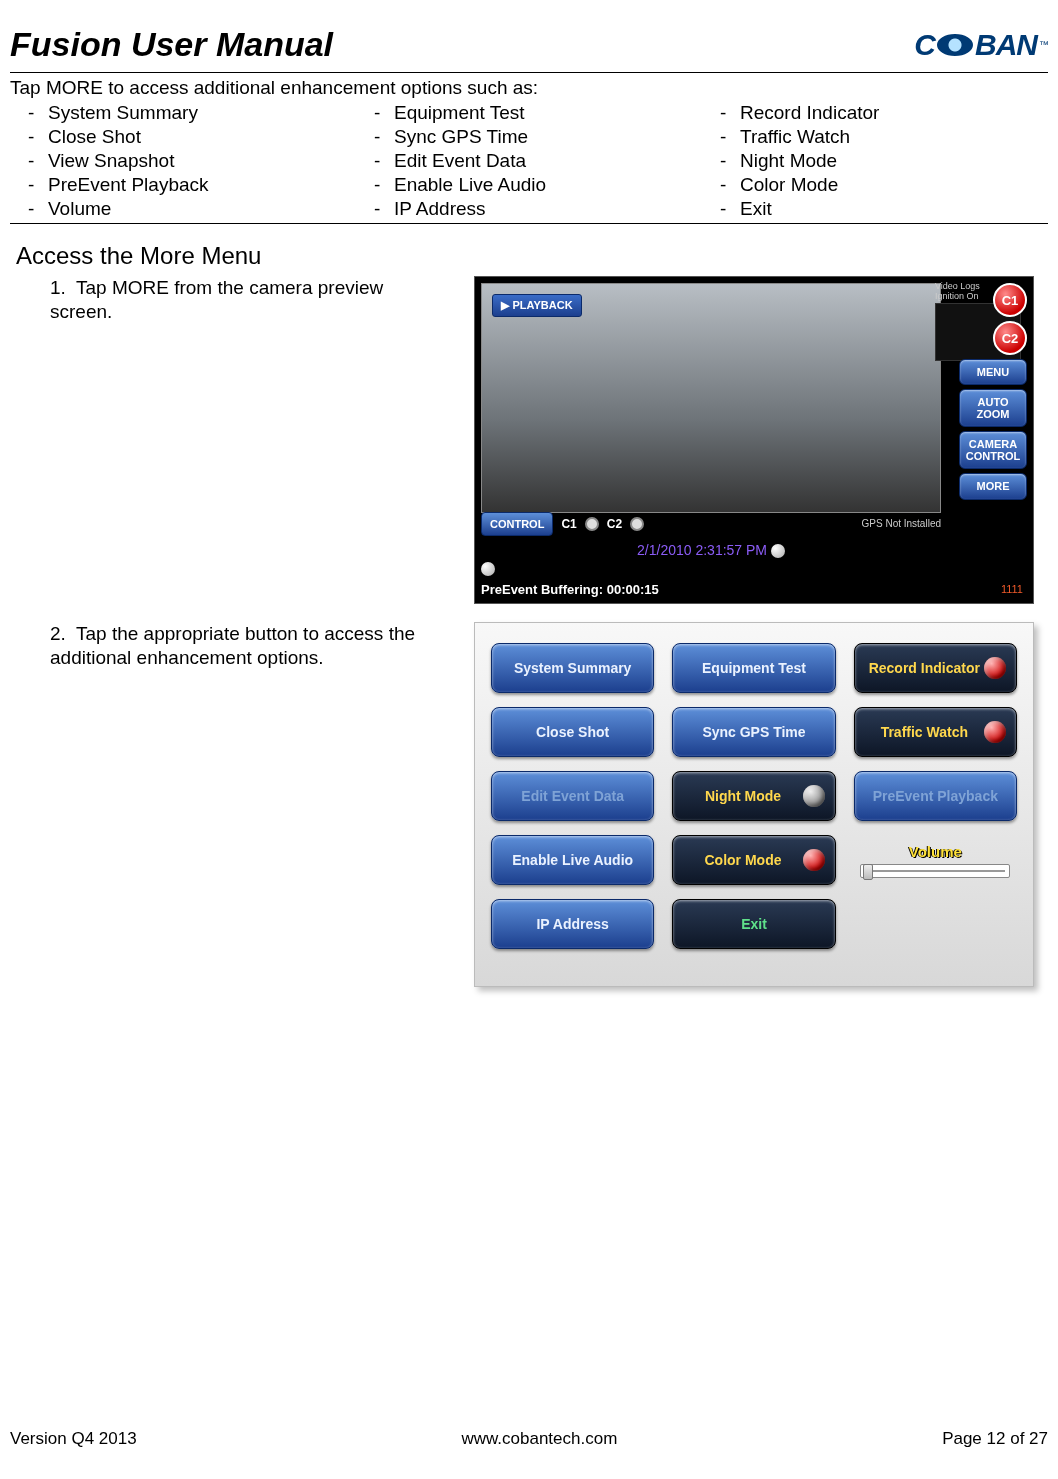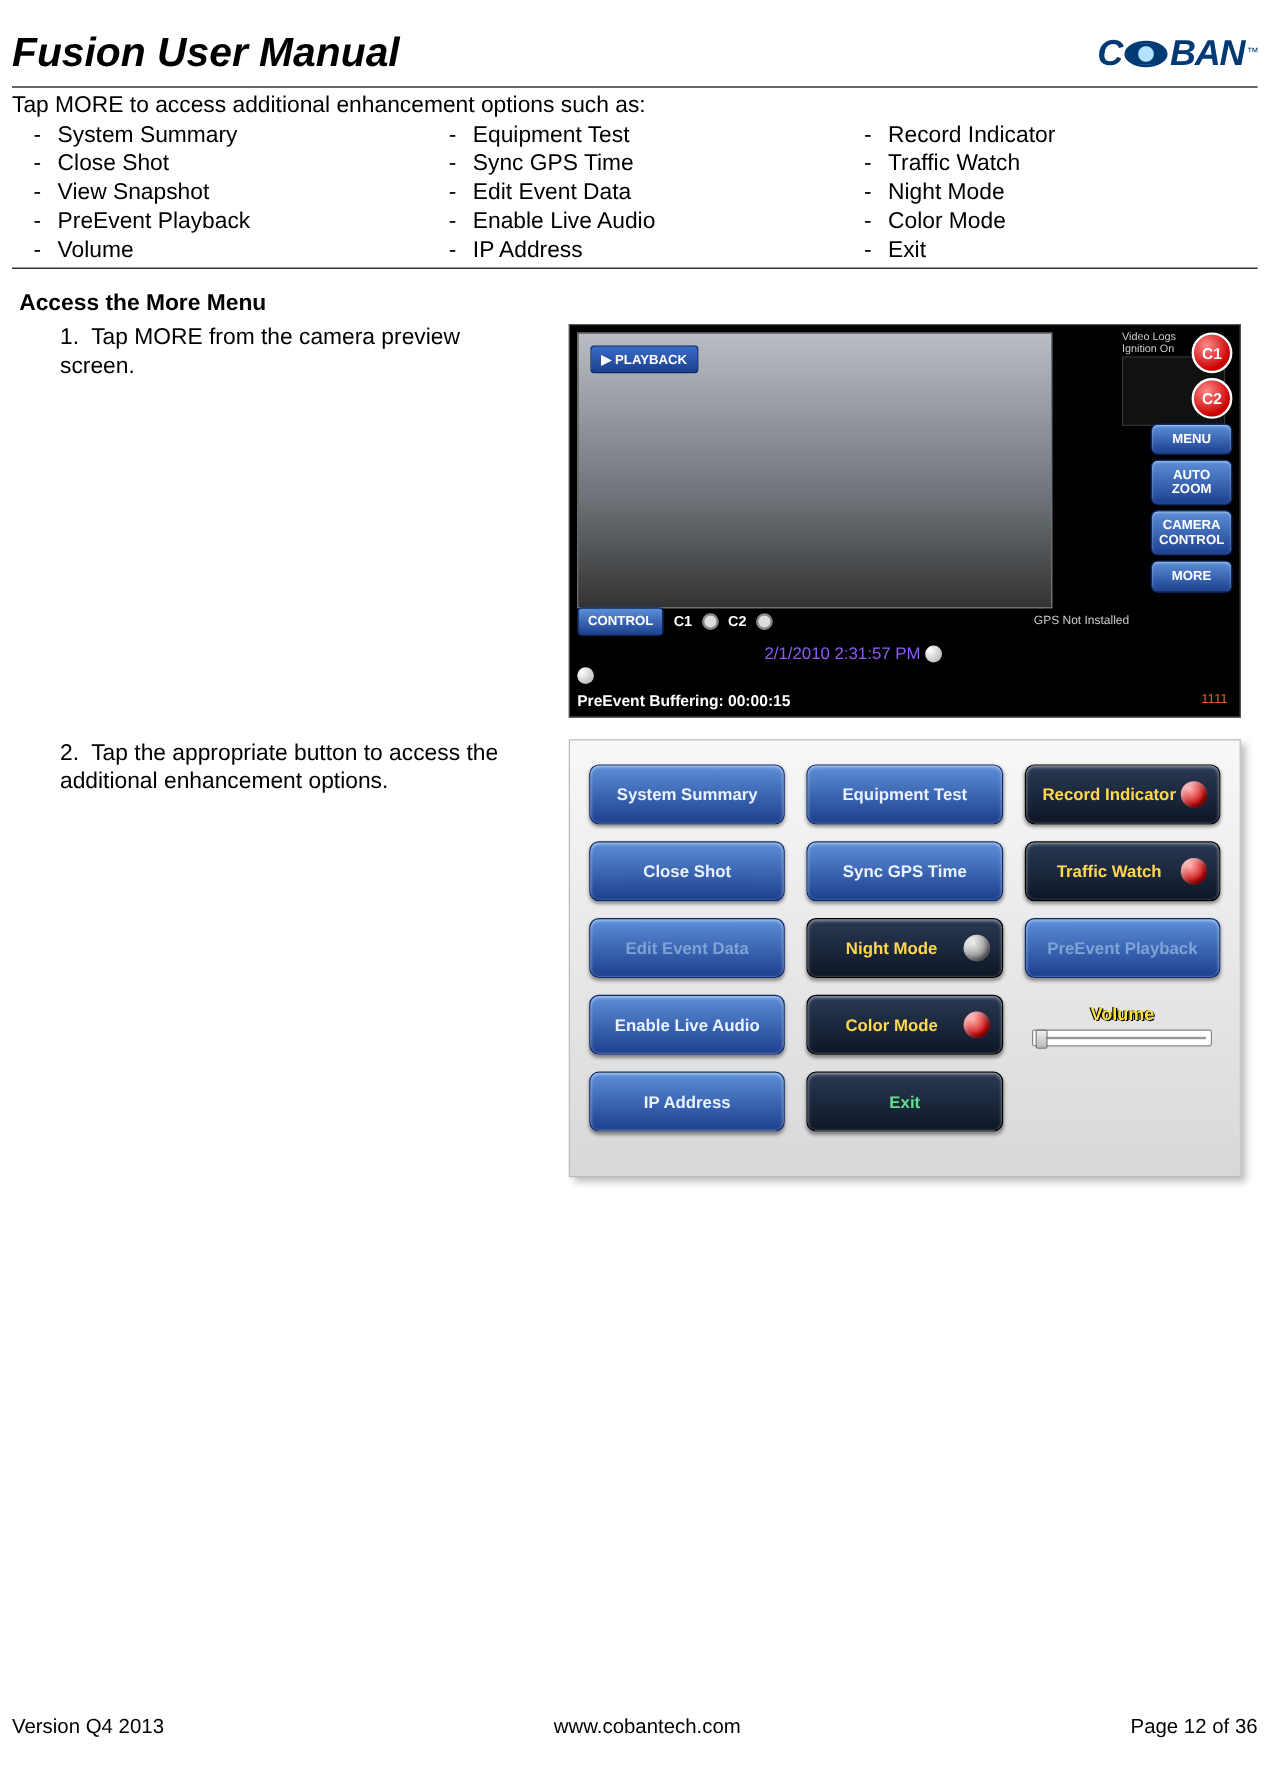--- a/index.html
+++ b/index.html
@@ -11,29 +11,29 @@
   .logo .eye { display: inline-block; width: 36px; height: 22px; border-radius: 50%; background: radial-gradient(circle at 50% 50%, #b5e2ff 0 6px, #003a74 7px 100%); margin: 0 2px; border: 2px solid #003a74; }
   .logo-tm { font-size: 10px; vertical-align: super; font-style: normal; font-weight: normal; color: #003a74; margin-left: 2px; }
   .section-title { font-style: italic; font-size: 36px; margin-top: 10px; }
   .hr { border: none; border-top: 1px solid #000; margin: 2px 0; }
   .intro { font-size: 19px; margin: 4px 0 2px; }
   .cols { display: flex; font-size: 19px; }
   .col { flex: 1; }
   .col ul { list-style: none; padding-left: 18px; }
   .col li { position: relative; padding: 1px 0 1px 20px; }
   .col li::before { content: "-"; position: absolute; left: 0; }
-  .subheading { font-weight: bold; font-size: 19px; margin: 18px 0 6px 6px; }
+  .subheading { font-weight: normal; font-size: 24px; margin: 18px 0 6px 6px; }
   .step-row { display: flex; gap: 34px; margin-bottom: 18px; }
   .step-text { flex: 0 0 430px; padding-left: 40px; font-size: 19px; line-height: 1.25; }
   .step-num { display: inline-block; width: 26px; }
   .step-body { display: inline; }
   .figure { flex: 0 0 560px; }
   
   .shot1 { width: 560px; height: 328px; background: #000; border: 1px solid #555; position: relative; font-family: Arial, sans-serif; }
-  .shot1 .video { position: absolute; left: 6px; top: 6px; width: 396px; height: 230px; background: linear-gradient(#b8bec4, #6d7378 60%, #333 100%); border: 1px solid #888; overflow: hidden; }
+  .shot1 .video { position: absolute; left: 6px; top: 6px; width: 460px; height: 230px; background: linear-gradient(#b8bec4, #6d7378 60%, #333 100%); border: 1px solid #888; overflow: hidden; }
   .shot1 .playback-btn { position: absolute; left: 10px; top: 10px; background: linear-gradient(#3a6cc7,#1c3f8e); color: #fff; font-size: 11px; font-weight: bold; padding: 4px 8px; border-radius: 3px; border: 1px solid #0b2a6a; }
   .shot1 .topright { position: absolute; right: 4px; top: 4px; width: 94px; font-size: 9px; color: #ccc; }
   .shot1 .topright .box { background: #111; border: 1px solid #333; width: 86px; height: 58px; margin-top: 2px; }
   .shot1 .right-btns { position: absolute; right: 6px; top: 6px; width: 80px; display: flex; flex-direction: column; gap: 4px; }
   .rbtn { background: linear-gradient(#5d8fd9,#1c3f8e); color: #fff; font-size: 11px; font-weight: bold; text-align: center; padding: 6px 2px; border-radius: 6px; border: 1px solid #0b2a6a; box-shadow: inset 0 1px 2px rgba(255,255,255,.5); line-height: 1.1; margin-left: 12px; }
   .cbtn { background: radial-gradient(circle at 35% 30%, #ff8a8a, #cc0000 70%); width: 34px; height: 34px; border-radius: 50%; border: 2px solid #fff; color: #fff; font-weight: bold; font-size: 13px; display: flex; align-items: center; justify-content: center; margin-left: auto; }
   .shot1 .bottom { position: absolute; left: 6px; bottom: 6px; right: 92px; color: #fff; font-size: 12px; }
   .shot1 .snapshot-btn { background: linear-gradient(#5d8fd9,#1c3f8e); color: #fff; font-size: 11px; font-weight: bold; padding: 5px 8px; border-radius: 4px; border: 1px solid #0b2a6a; }
   .shot1 .crow { display: flex; align-items: center; gap: 8px; margin-bottom: 6px; flex-wrap: wrap; }
   .shot1 .radio { width: 14px; height: 14px; border-radius: 50%; background: #ddd; border: 2px solid #888; display: inline-block; }
@@ -217,14 +217,14 @@
             </div>
         </div>
       </div>
     </div>
   </div>
 </div>
 
 <div class="footer">
   <span>Version Q4 2013</span>
   <span>www.cobantech.com</span>
-  <span>Page 12 of 36</span>
+  <span>Page 12 of 27</span>
 </div>
 
 </body></html>

